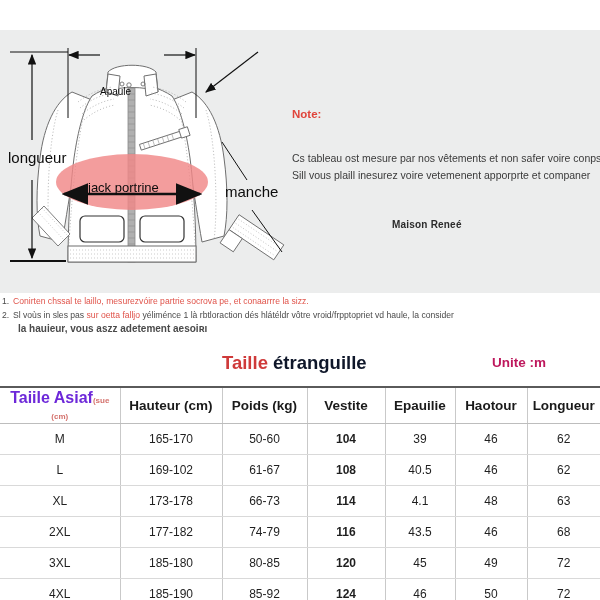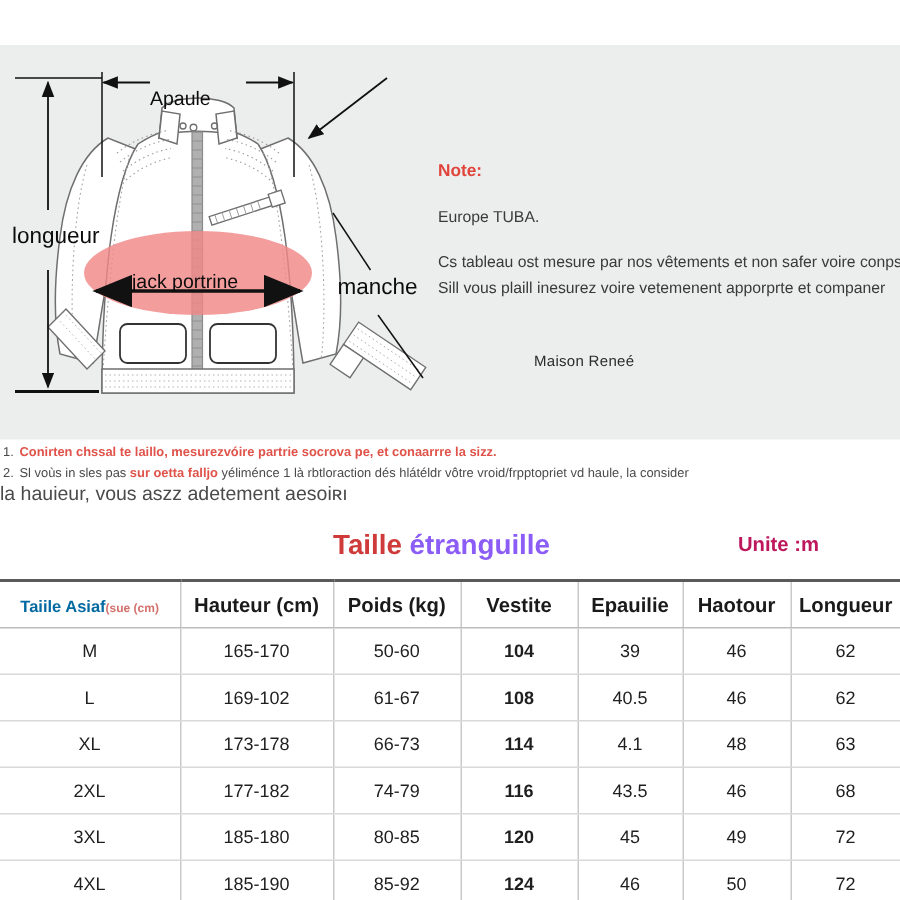--- a/index.html
+++ b/index.html
@@ -23,21 +23,21 @@
     overflow: hidden;
   }
   #diagram-svg { position: absolute; left: 0; top: 0; }
 
   .dlabel {
     position: absolute;
     font-family: "Liberation Sans", sans-serif;
     color: #0c0c0c;
     white-space: nowrap;
   }
-  #label-apaule   { left: 100px; top: 28px;  font-size: 13px; }
+  #label-apaule   { left: 100px; top: 56px;  font-size: 10px; }
   #label-longueur { left: 8px;   top: 119px; font-size: 15px; }
   #label-poitrine { left: 88px;  top: 150px; font-size: 13px; }
   #label-manche   { left: 225px; top: 153px; font-size: 15px; }
 
   
   #note-block {
     position: absolute;
     left: 292px; top: 78px;
     width: 306px;
   }
@@ -50,61 +50,61 @@
   .note-line {
     font-size: 10.5px;
     color: #3a3a3a;
     line-height: 17px;
     white-space: nowrap;
   }
   .note-red { color: #e0534a; }
   .note-gap { height: 13px; }
   #maison-reneé {
     margin-top: 22px;
-    margin-left: 64px;
+    margin-left: 100px;
     font-size: 10px;
-    font-weight: 400;
+    font-weight: 700;
     color: #2b2b2b;
     letter-spacing: 0.2px;
   }
 
   
   #footnotes {
     position: absolute;
     left: 0; top: 294px;
     width: 600px;
   }
   .fn-row {
     display: flex;
     align-items: flex-start;
     font-size: 8.6px;
     line-height: 14px;
     color: #4a4a4a;
     padding-left: 2px;
   }
   .fn-num { width: 11px; flex: 0 0 11px; }
   .fn-txt { flex: 1 1 auto; }
-  .fn-cont { font-size: 13px; line-height: 14px; color: #4a4a4a; }
-  .fn-red { color: #e0534a; font-weight: bold; }
+  .fn-cont { padding-left: 18px; font-size: 10px; line-height: 14px; color: #4a4a4a; font-weight: bold; }
+  .fn-red { color: #e0534a; }
 
   
   #title-bar {
     position: absolute;
     left: 0; top: 352px;
     width: 600px; height: 28px;
   }
   #table-title {
     position: absolute;
     left: 222px; top: 0;
     font-size: 18.5px;
     font-weight: bold;
     white-space: nowrap;
   }
   #table-title .t-red { color: #cf3a3a; }
-  #table-title .t-dark { color: #8b5cf6; }
+  #table-title .t-dark { color: #0f172a; }
   #unit-label {
     position: absolute;
     left: 492px; top: 3px;
     font-size: 13.5px;
     font-weight: bold;
     color: #be185d;
     white-space: nowrap;
   }
 
   
@@ -134,21 +134,21 @@
     font-size: 12px;
     color: #1f1f1f;
     border-bottom: 1px solid #d9d9d9;
   }
   #size-table tbody tr:last-child td {
     border-bottom: 2px solid #5a5a5a;
   }
   #size-table th:first-child, #size-table td:first-child { border-left: none; }
   #size-table th:last-child,  #size-table td:last-child  { border-right: none; }
 
-  .hdr-asian { color: #0369a1; font-weight: bold; font-size: 11px; }
+  .hdr-asian { color: #6d28d9; font-weight: bold; font-size: 16px; }
   .hdr-asian-sub { color: #d4716c; font-weight: bold; font-size: 8px; margin-top: 40px; }
   .cell-bold { font-weight: bold; font-size: 14px; }
 </style>
 </head>
 <body>
 
 <div id="diagram-panel">
 
   <svg id="diagram-svg" width="600" height="263" viewBox="0 0 600 263">
     <defs>
@@ -302,21 +302,20 @@
   </svg>
 
   <div class="dlabel" id="label-apaule">Apaule</div>
   <div class="dlabel" id="label-longueur">longueur</div>
   <div class="dlabel" id="label-poitrine">jack portrine</div>
   <div class="dlabel" id="label-manche">manche</div>
 
   <div id="note-block">
     <div id="note-title">Note:</div>
     <div id="note-lines">
-        <div class="note-line"><span>Europe TUBA.</span></div>
         <div class="note-gap"></div>
         <div class="note-line"><span>Cs tableau ost mesure par nos vêtements et non safer voire conps.</span></div>
         <div class="note-line"><span>Sill vous plaill inesurez voire vetemenent apporprte et companer</span></div>
         <div class="note-gap"></div>
       </div>
     <div id="maison-reneé">Maison Reneé</div>
   </div>
 </div>
 
 <div id="footnotes">

